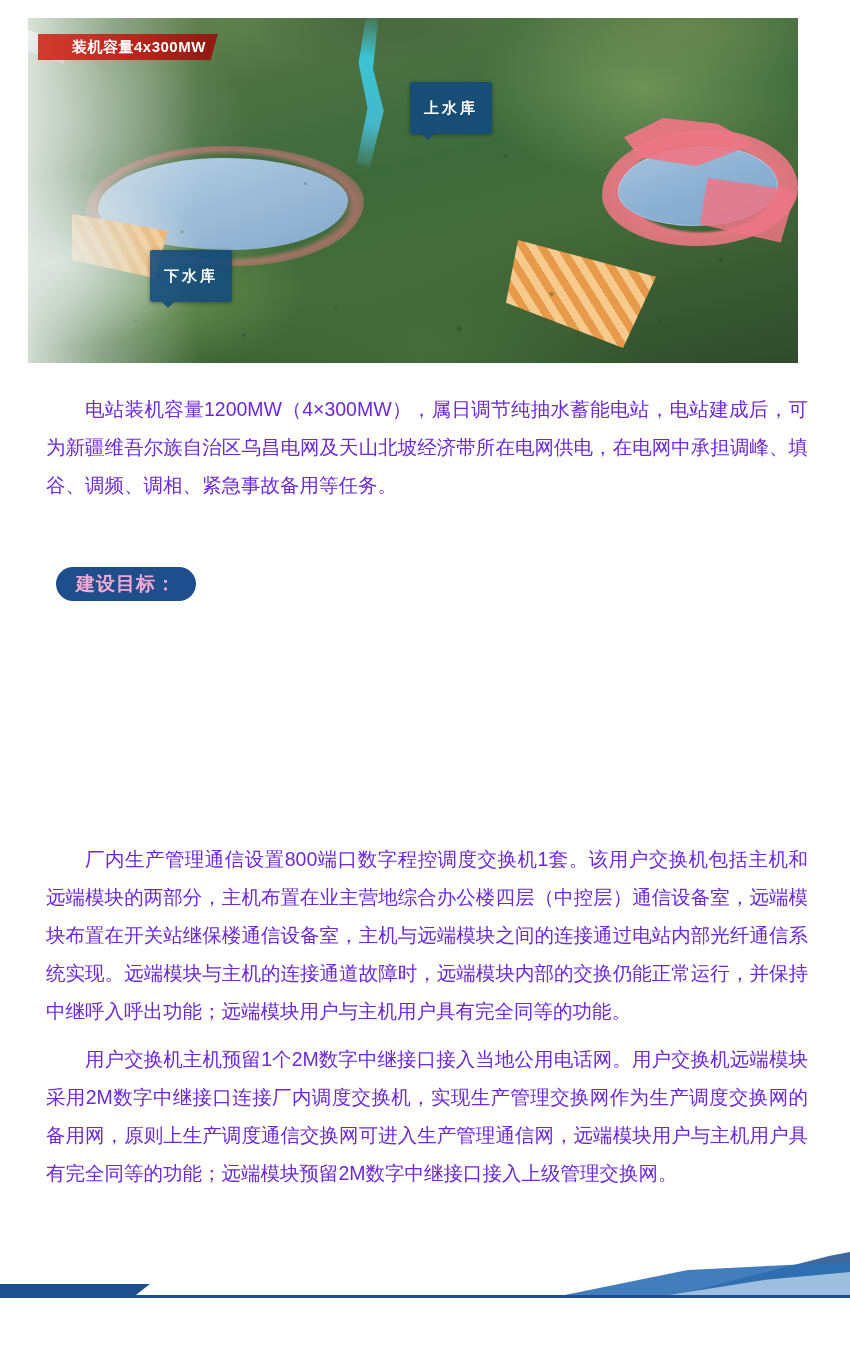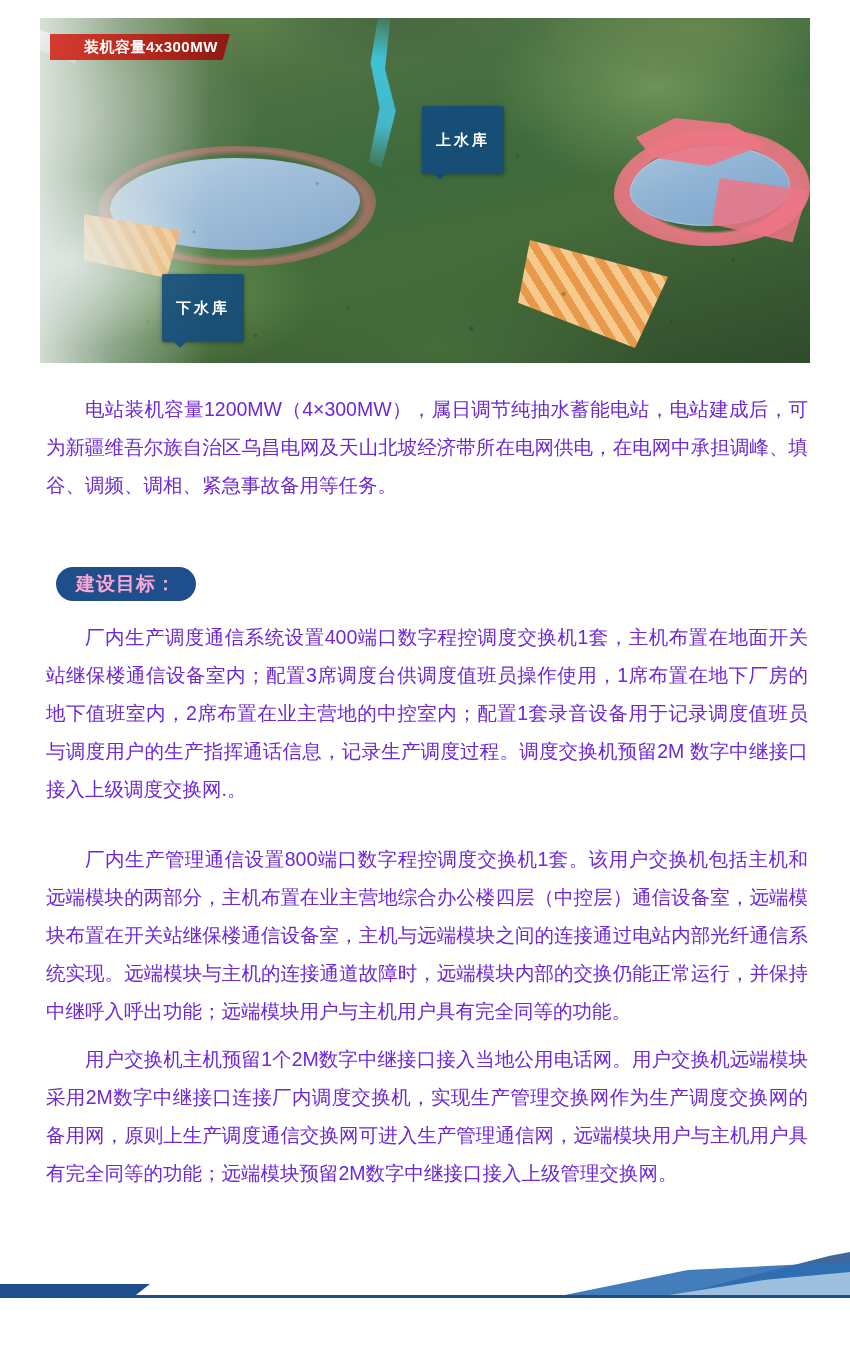--- a/index.html
+++ b/index.html
@@ -18,21 +18,21 @@
   .page {
     position: relative;
     width: 850px;
     height: 1356px;
     box-sizing: border-box;
   }
 
   
   .hero {
     position: absolute;
-    left: 40px;
+    left: 28px;
     top: 18px;
     width: 770px;
     height: 345px;
     overflow: hidden;
     background: #2e4e2a;
   }
   .hero-terrain {
     position: absolute;
     inset: 0;
     background:
@@ -168,29 +168,28 @@
     clip-path: polygon(0 0, 100% 34%, 100% 100%, 0 62%);
     opacity: 0.9;
   }
 
   .map-label {
     position: absolute;
     display: flex;
     align-items: center;
     justify-content: center;
     height: 36px;
-    padding: 16px 14px;
+    padding: 8px 14px;
     background: rgba(18,74,125,0.88);
     color: #ffffff;
     font-size: 15px;
     font-weight: bold;
     letter-spacing: 3px;
     border-radius: 2px;
     box-shadow: 0 1px 4px rgba(0,0,0,0.35);
-    margin-top: 24px;
   }
   .map-label.upper { left: 382px; top: 64px; }
   .map-label.lower { left: 122px; top: 232px; }
   .map-label::after {
     content: "";
     position: absolute;
     left: 12px; bottom: -6px;
     width: 0; height: 0;
     border-left: 6px solid transparent;
     border-right: 6px solid transparent;
@@ -310,23 +309,20 @@
     <div class="map-label upper">上水库</div>
     <div class="map-label lower">下水库</div>
   </div>
 
   <div class="body-block" id="para-intro">
     <p>电站装机容量1200MW（4×300MW），属日调节纯抽水蓄能电站，电站建成后，可为新疆维吾尔族自治区乌昌电网及天山北坡经济带所在电网供电，在电网中承担调峰、填谷、调频、调相、紧急事故备用等任务。</p>
   </div>
 
   <div class="section-heading">建设目标：</div>
 
-  <div class="body-block" id="para-1">
-    <p>厂内生产调度通信系统设置400端口数字程控调度交换机1套，主机布置在地面开关站继保楼通信设备室内；配置3席调度台供调度值班员操作使用，1席布置在地下厂房的地下值班室内，2席布置在业主营地的中控室内；配置1套录音设备用于记录调度值班员与调度用户的生产指挥通话信息，记录生产调度过程。调度交换机预留2M 数字中继接口接入上级调度交换网.。</p>
-  </div>
 
   <div class="body-block" id="para-2">
     <p>厂内生产管理通信设置800端口数字程控调度交换机1套。该用户交换机包括主机和远端模块的两部分，主机布置在业主营地综合办公楼四层（中控层）通信设备室，远端模块布置在开关站继保楼通信设备室，主机与远端模块之间的连接通过电站内部光纤通信系统实现。远端模块与主机的连接通道故障时，远端模块内部的交换仍能正常运行，并保持中继呼入呼出功能；远端模块用户与主机用户具有完全同等的功能。</p>
   </div>
 
   <div class="body-block" id="para-3">
     <p>用户交换机主机预留1个2M数字中继接口接入当地公用电话网。用户交换机远端模块采用2M数字中继接口连接厂内调度交换机，实现生产管理交换网作为生产调度交换网的备用网，原则上生产调度通信交换网可进入生产管理通信网，远端模块用户与主机用户具有完全同等的功能；远端模块预留2M数字中继接口接入上级管理交换网。</p>
   </div>
 
   <div class="footer-wave-b"></div>

